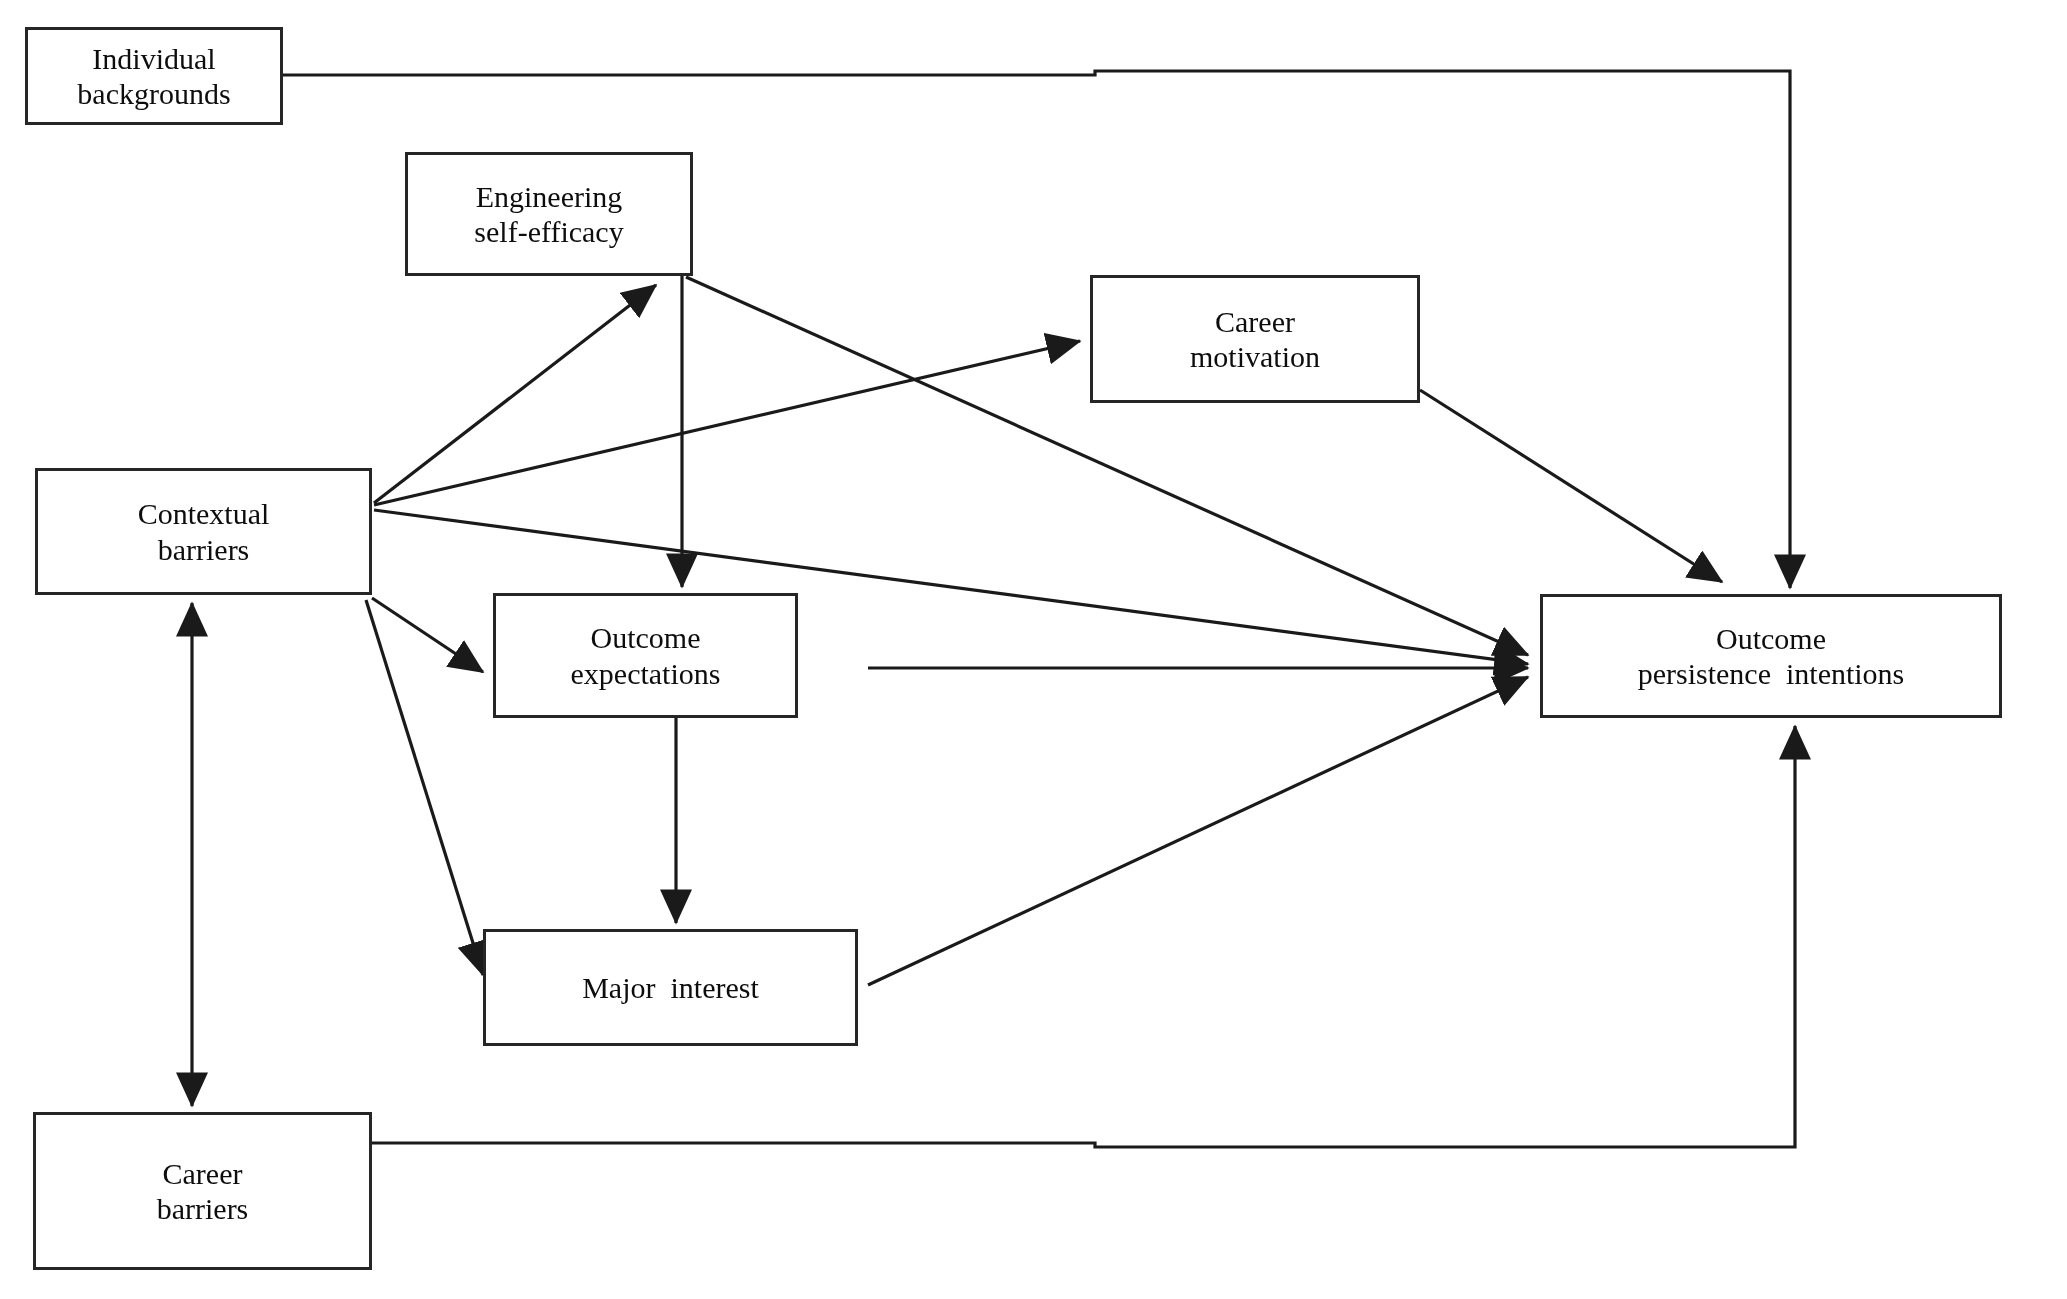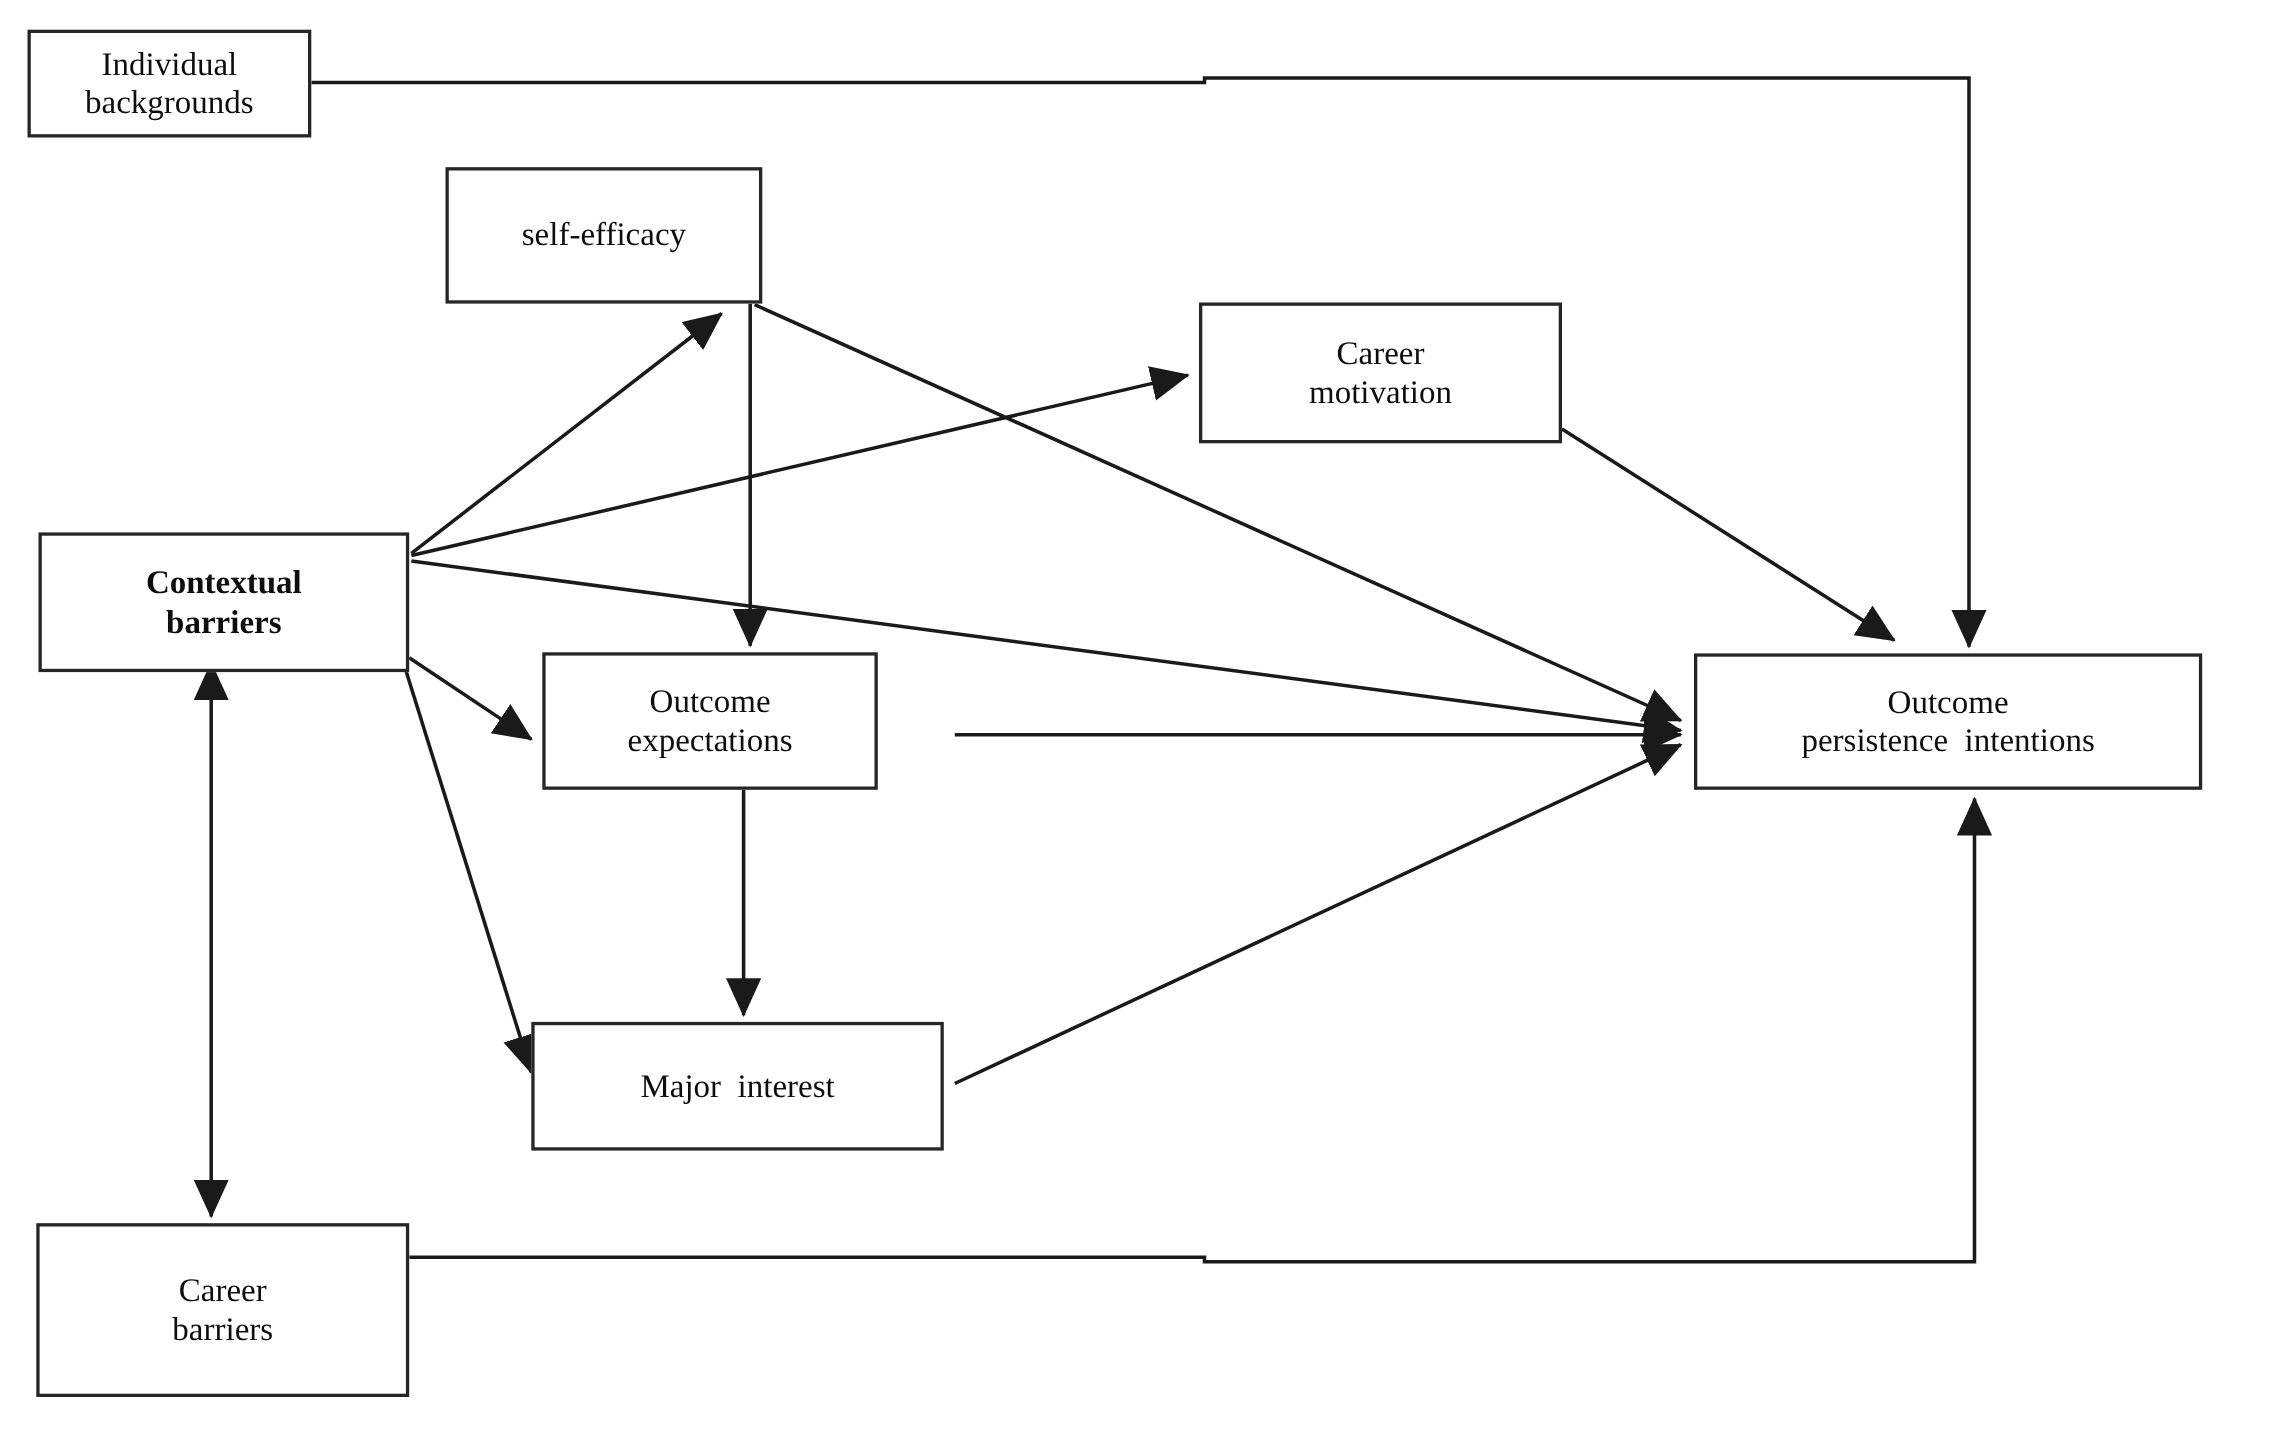--- a/index.html
+++ b/index.html
@@ -88,29 +88,30 @@
       <path d="M192,1106 L192,603" marker-end="url(#ah)" marker-start="url(#ahStart)"></path>
     </g>
   </svg>
 
   <div class="node" style="left:25px; top:27px; width:258px; height:98px;">
     <span>Individual</span>
     <span class="line2">backgrounds</span>
   </div>
 
   <div class="node" style="left:405px; top:152px; width:288px; height:124px;">
+    <span>Engineering</span>
     <span class="line2">self-efficacy</span>
   </div>
 
   <div class="node" style="left:1090px; top:275px; width:330px; height:128px;">
     <span>Career</span>
     <span class="line2">motivation</span>
   </div>
 
-  <div class="node" style="left:35px; top:484px; width:337px; height:127px;font-weight:bold;">
+  <div class="node" style="left:35px; top:468px; width:337px; height:127px;">
     <span>Contextual</span>
     <span class="line2">barriers</span>
   </div>
 
   <div class="node" style="left:493px; top:593px; width:305px; height:125px;">
     <span>Outcome</span>
     <span class="line2">expectations</span>
   </div>
 
   <div class="node" style="left:1540px; top:594px; width:462px; height:124px;">

